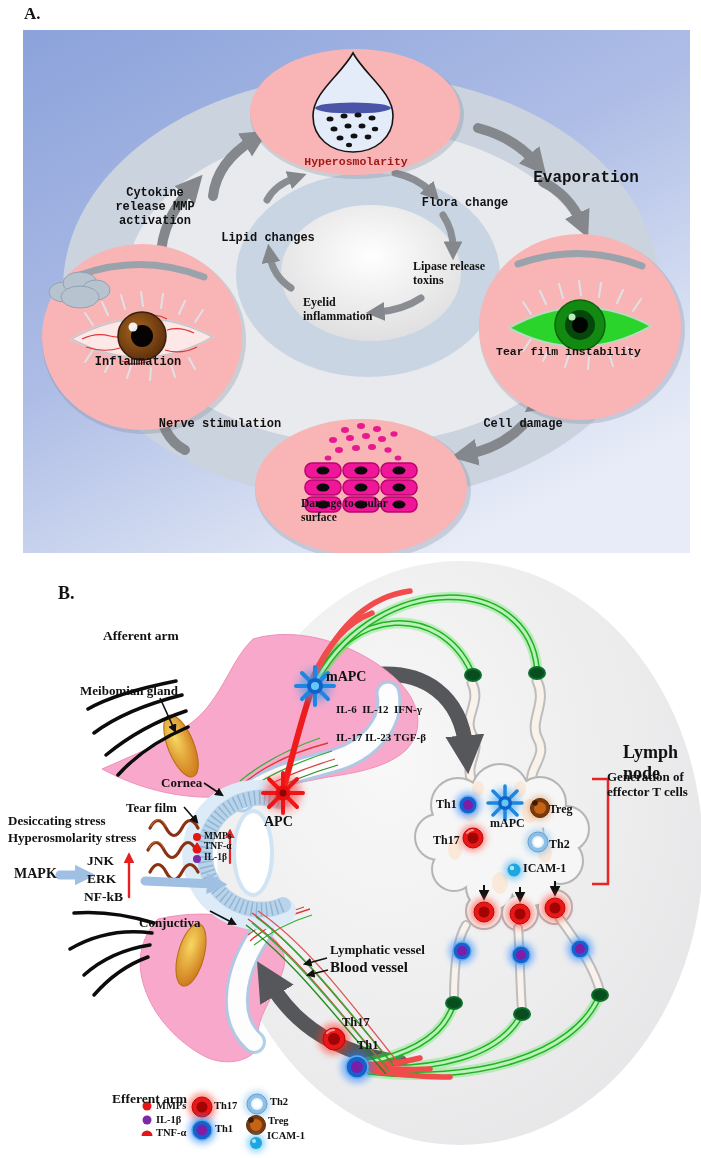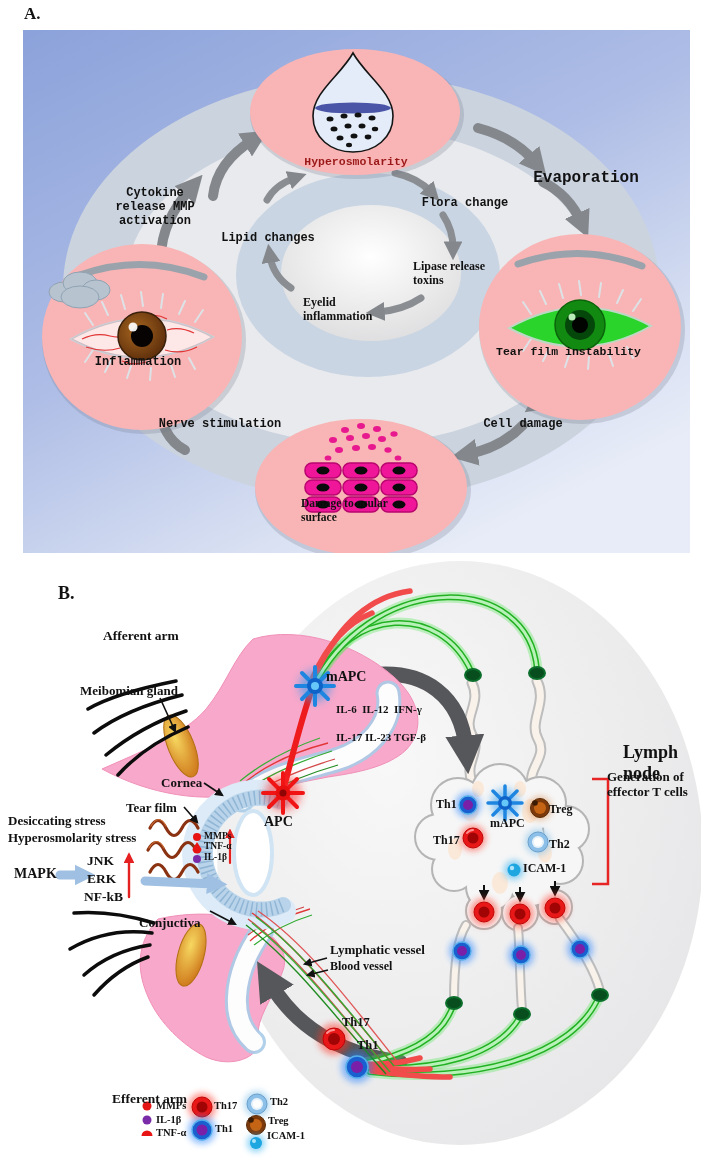--- a/index.html
+++ b/index.html
@@ -546,21 +546,21 @@
   <div class="lbl" style="left:336px;top:715px;font-size:11px;margin-top:16px;">IL-17 IL-23 TGF-β</div>
   <div class="lbl" style="left:591px;top:742px;width:52px;font-size:18px;margin-left:32px;">Lymph node</div>
   <div class="lbl" style="left:607px;top:769px;width:82px;font-size:13px;">Generation of effector T cells</div>
   <div class="lbl" style="left:436px;top:797px;font-size:12px;">Th1</div>
   <div class="lbl" style="left:549px;top:802px;font-size:12px;">Treg</div>
   <div class="lbl" style="left:490px;top:816px;font-size:12px;">mAPC</div>
   <div class="lbl" style="left:433px;top:833px;font-size:12px;">Th17</div>
   <div class="lbl" style="left:549px;top:837px;font-size:12px;">Th2</div>
   <div class="lbl" style="left:523px;top:861px;font-size:12px;">ICAM-1</div>
   <div class="lbl" style="left:330px;top:942px;font-size:13px;">Lymphatic vessel</div>
-  <div class="lbl" style="left:330px;top:959px;font-size:12px;">Blood vessel</div>
+  <div class="lbl" style="left:330px;top:959px;font-size:15px;">Blood vessel</div>
   <div class="lbl" style="left:342px;top:1015px;font-size:12.5px;">Th17</div>
   <div class="lbl" style="left:357px;top:1038px;font-size:12.5px;">Th1</div>
   <div class="lbl" style="left:112px;top:1059px;font-size:13.5px;margin-top:32px;">Efferent arm</div>
 
   <div class="lbl" style="left:156px;top:1100px;font-size:10.5px;">MMPs</div>
   <div class="lbl" style="left:156px;top:1114px;font-size:10.5px;">IL-1β</div>
   <div class="lbl" style="left:156px;top:1127px;font-size:10.5px;">TNF-α</div>
   <div class="lbl" style="left:214px;top:1100px;font-size:10.5px;">Th17</div>
   <div class="lbl" style="left:215px;top:1123px;font-size:10.5px;">Th1</div>
   <div class="lbl" style="left:270px;top:1096px;font-size:10.5px;">Th2</div>

